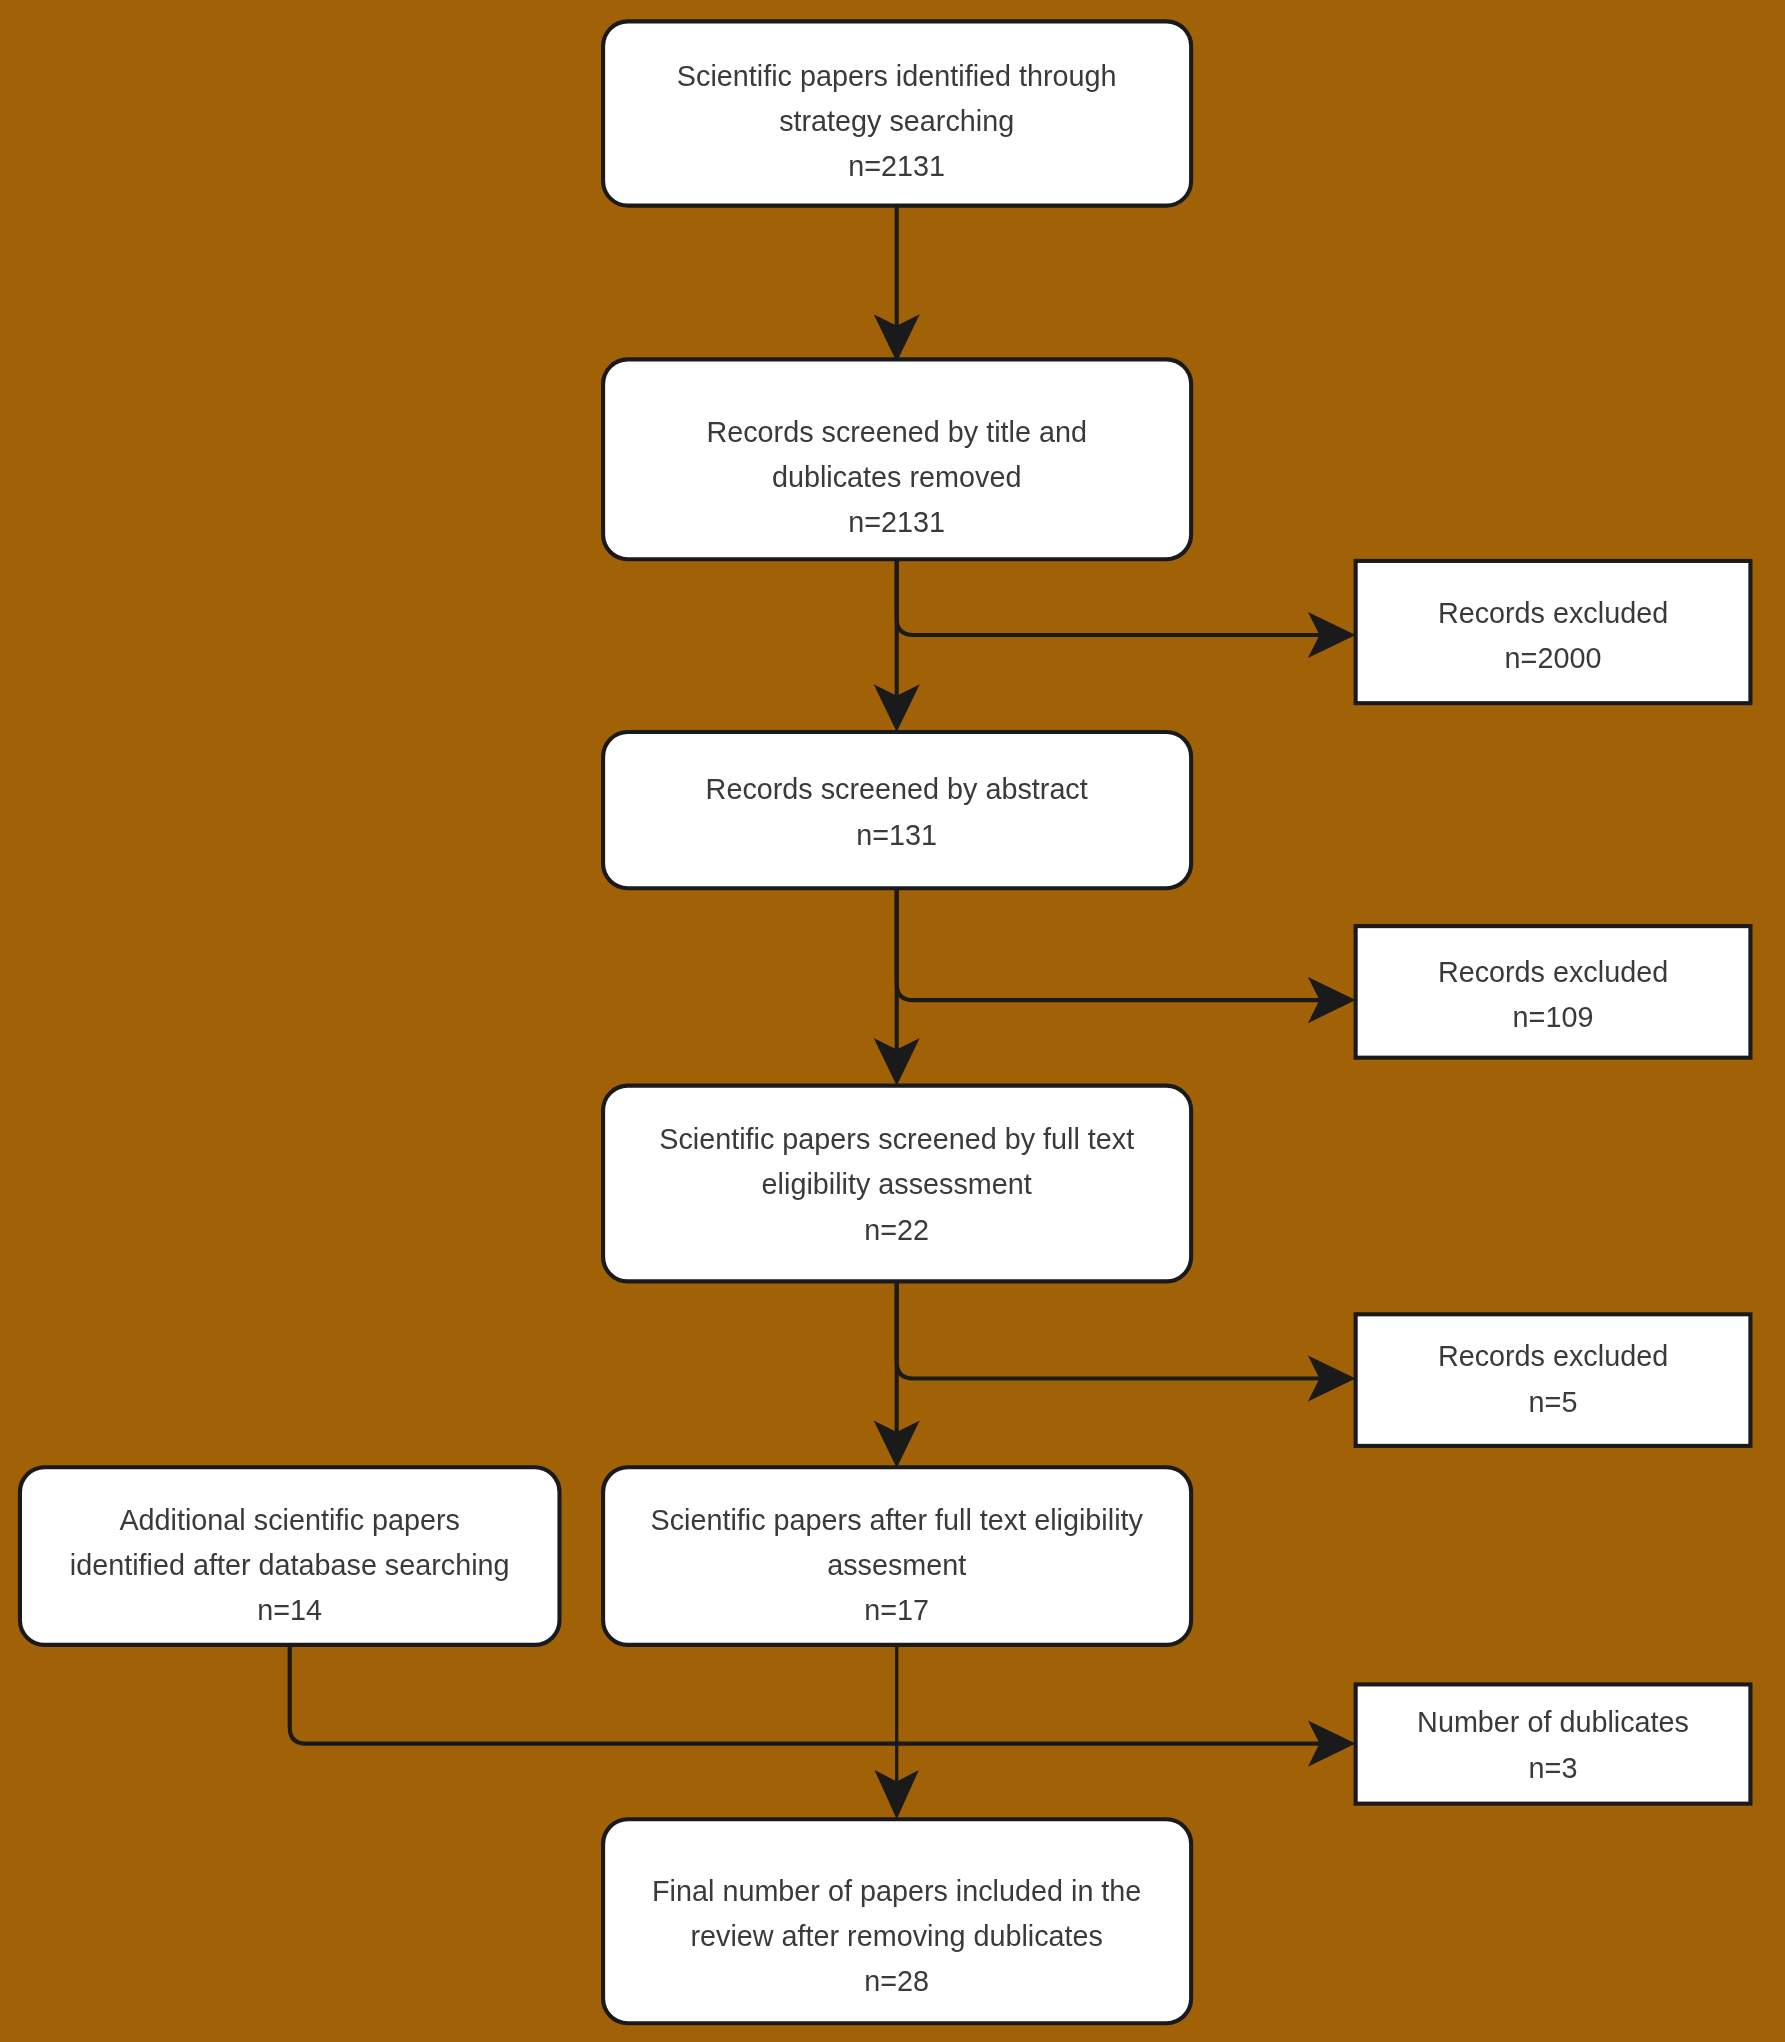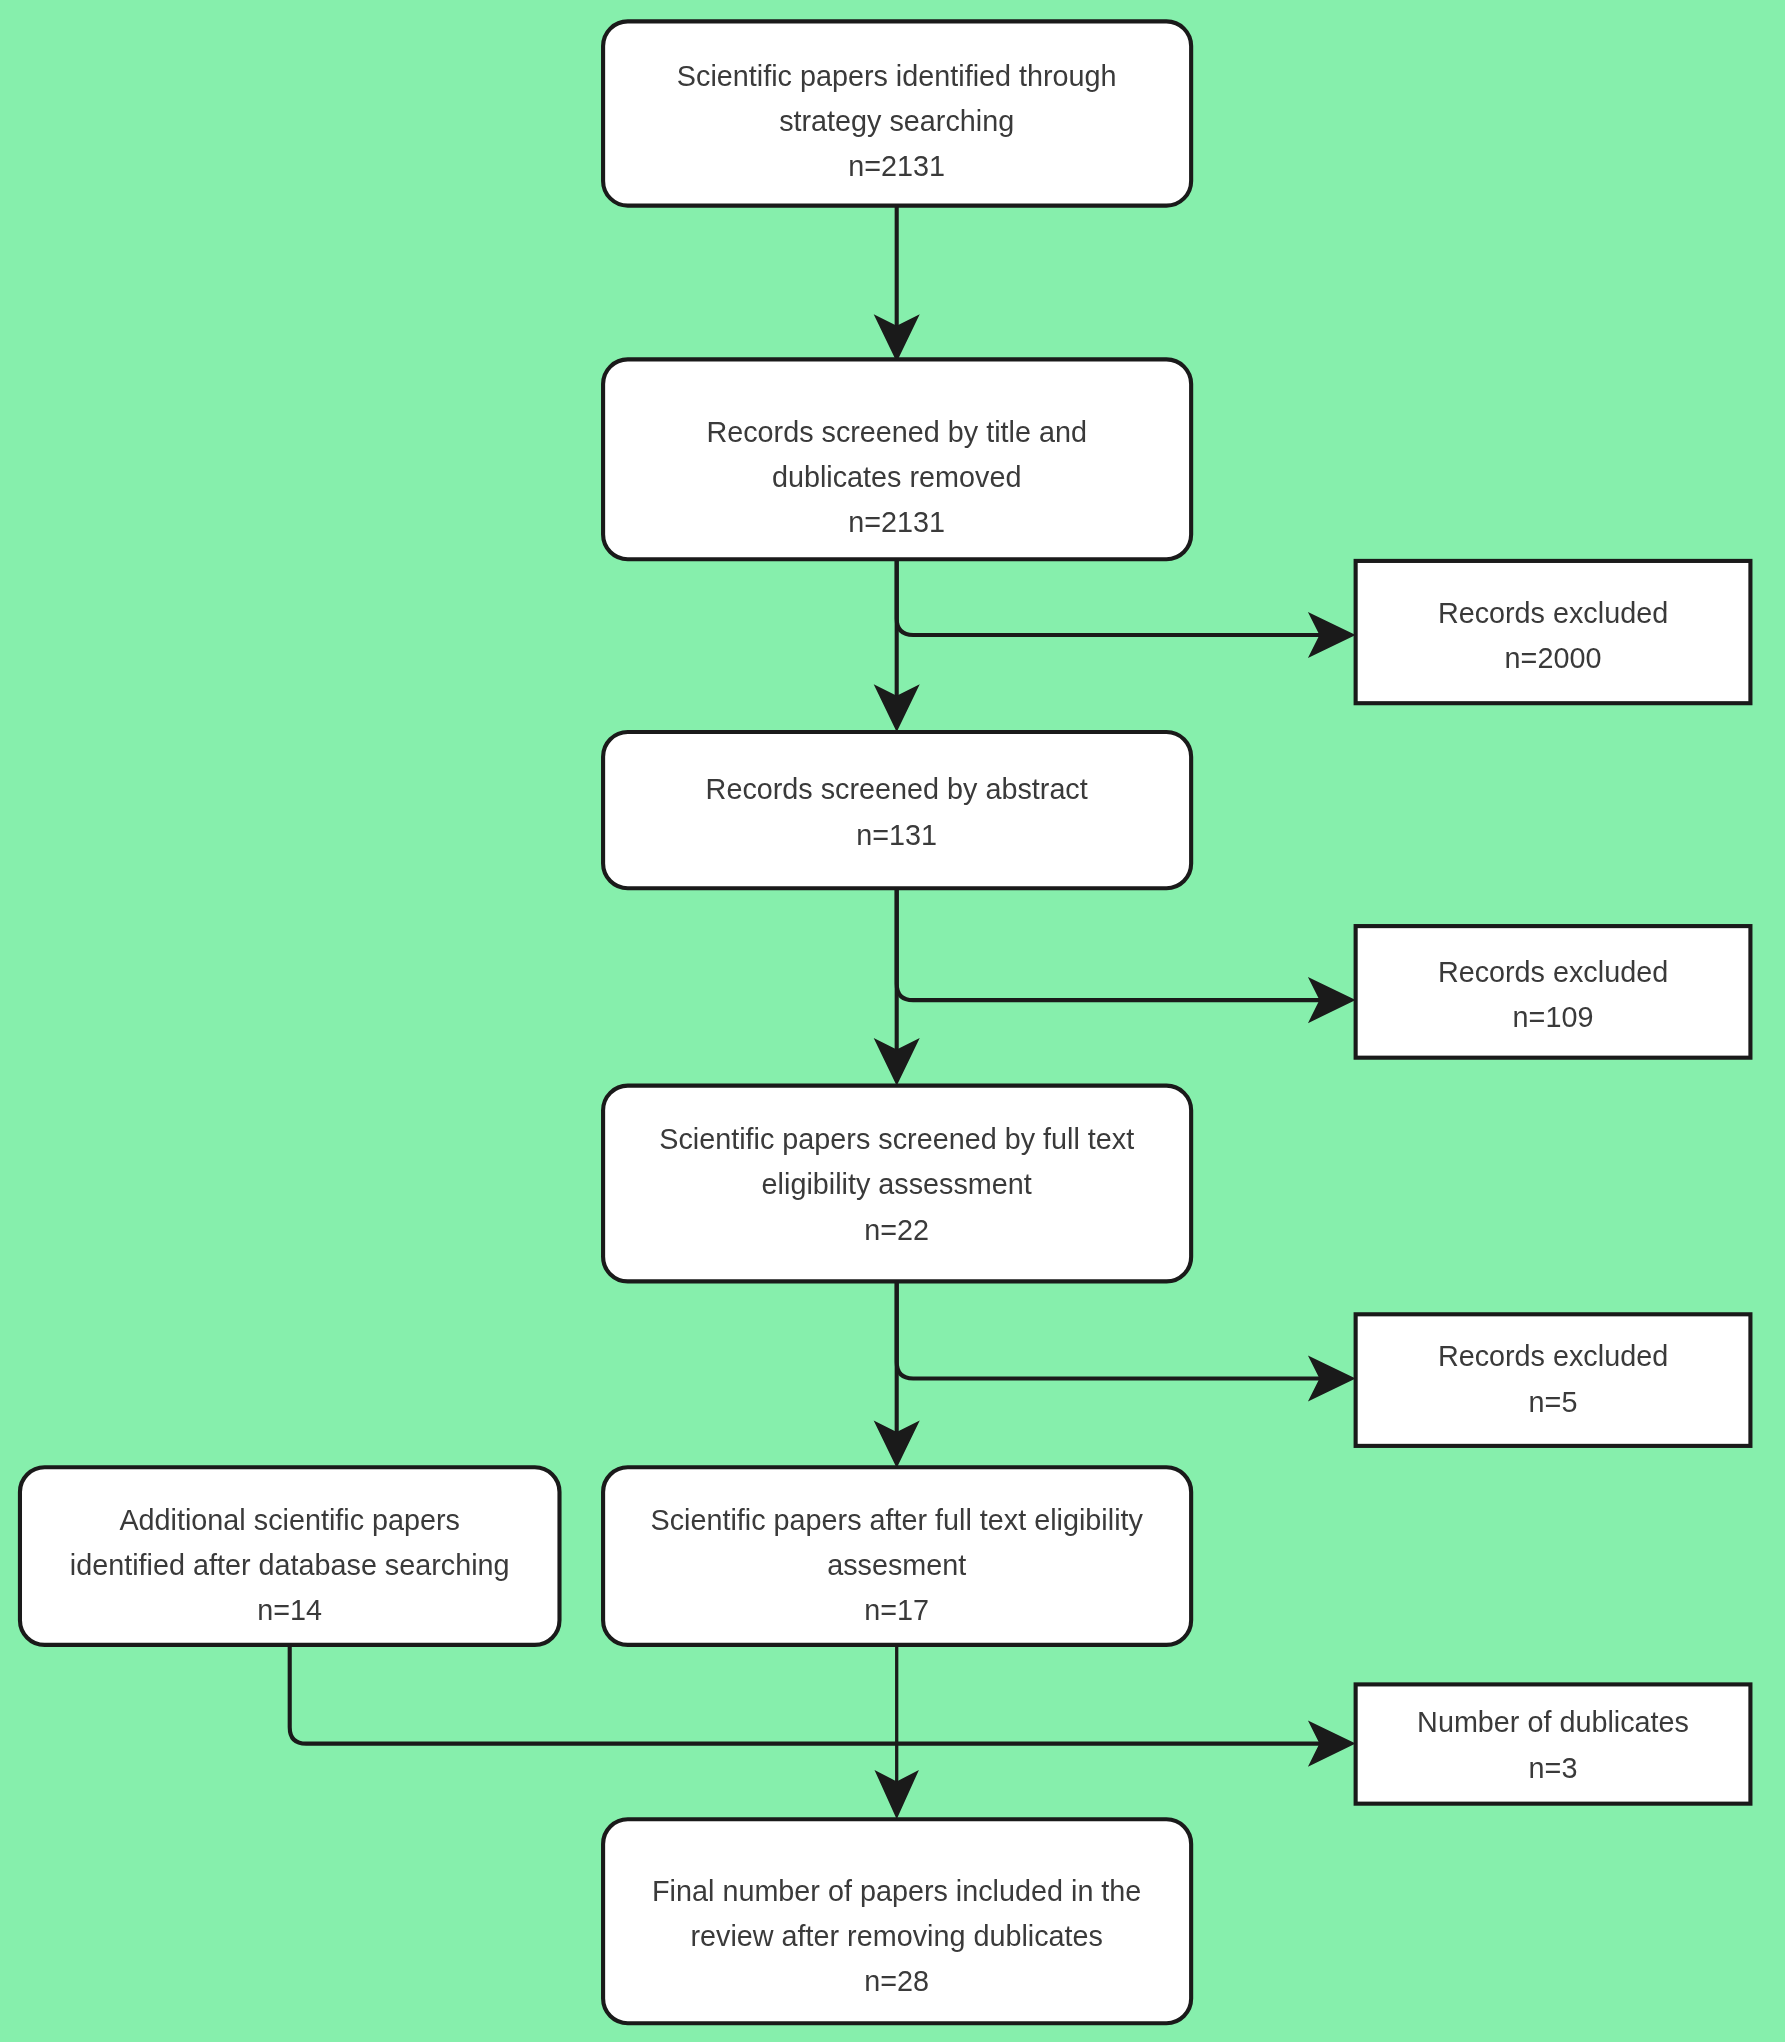--- a/index.html
+++ b/index.html
@@ -4,21 +4,21 @@
 <style>
   html, body {
     margin: 0;
     padding: 0;
     background: #ffffff;
   }
   #diagram-root {
     position: relative;
     width: 1786px;
     height: 2043px;
-    background: #86efac;
+    background: #a16207;
     font-family: "Liberation Sans", sans-serif;
   }
   svg#flow-svg {
     position: absolute;
     top: 0;
     left: 0;
     width: 1786px;
     height: 2043px;
     display: block;
   }

